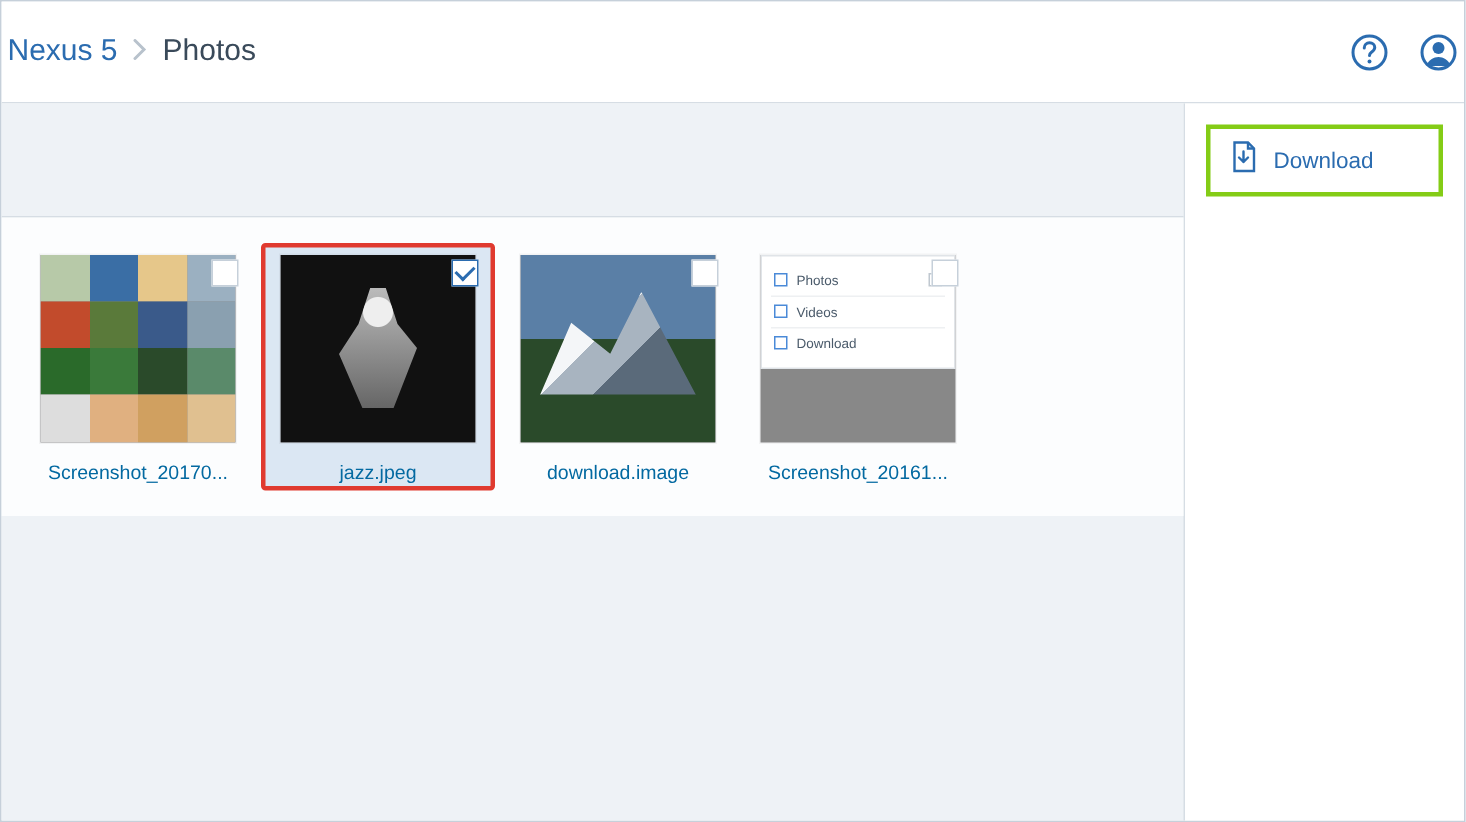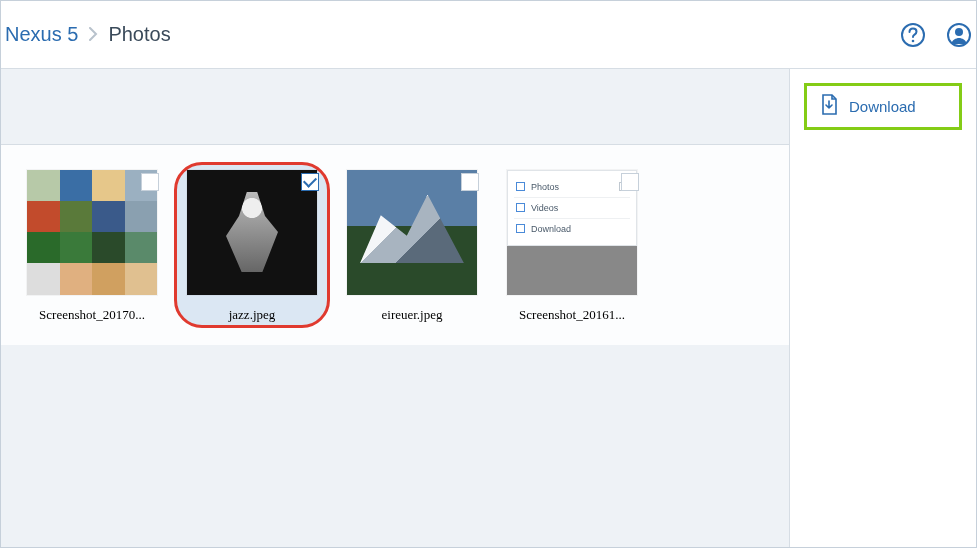--- a/index.html
+++ b/index.html
@@ -77,21 +77,21 @@
     background: transparent;
   }
   .thumb {
     width: 130px;
     height: 125px;
     position: relative;
     background: #888;
     overflow: hidden;
     box-shadow: 0 0 0 1px rgba(0,0,0,0.04);
   }
-  .tile.selected { background: #dbe7f3; border-radius: 27px; }
+  .tile.selected { background: #dbe7f3; }
   .tile.selected .thumb-wrap { }
   .tile.highlight { outline: 3px solid #e03a2f; outline-offset: -2px; }
   .chk {
     position: absolute;
     top: 6px;
     right: 6px;
     width: 18px;
     height: 18px;
     background: #fff;
     border: 1px solid #c6d0da;
@@ -102,27 +102,26 @@
   .chk.checked { background: #fff; border-color: #2b6cb0; }
   .chk.checked::after {
     content: "";
     width: 10px; height: 6px;
     border-left: 2px solid #2b6cb0;
     border-bottom: 2px solid #2b6cb0;
     transform: rotate(-45deg) translate(1px,-1px);
   }
   .fname {
     font-size: 13px;
-    color: #000000;
+    color: #0369a1;
     text-align: center;
     width: 140px;
     white-space: nowrap;
     overflow: hidden;
     text-overflow: ellipsis;
-    font-family: Liberation Serif, serif;
   }
   .side {
     width: 186px;
     padding: 14px;
     background: #fff;
   }
   .download-btn {
     display: flex;
     align-items: center;
     gap: 10px;
@@ -254,21 +253,21 @@
           </div>
           <div class="fname">jazz.jpeg</div>
         </div>
         <div class="tile">
           <div class="thumb-wrap">
             <div class="thumb">
               <div class="art-mountain" style="width:100%;height:100%"></div>
             </div>
             <div class="chk"></div>
           </div>
-          <div class="fname">eireuer.jpeg</div>
+          <div class="fname">download.image</div>
         </div>
         <div class="tile">
           <div class="thumb-wrap">
             <div class="thumb">
               <div class="art-menu">
                 <div class="row">
                   <span class="mbox"></span>
                   <span>Photos</span>
                   <span class="mchk"></span>
                 </div>

